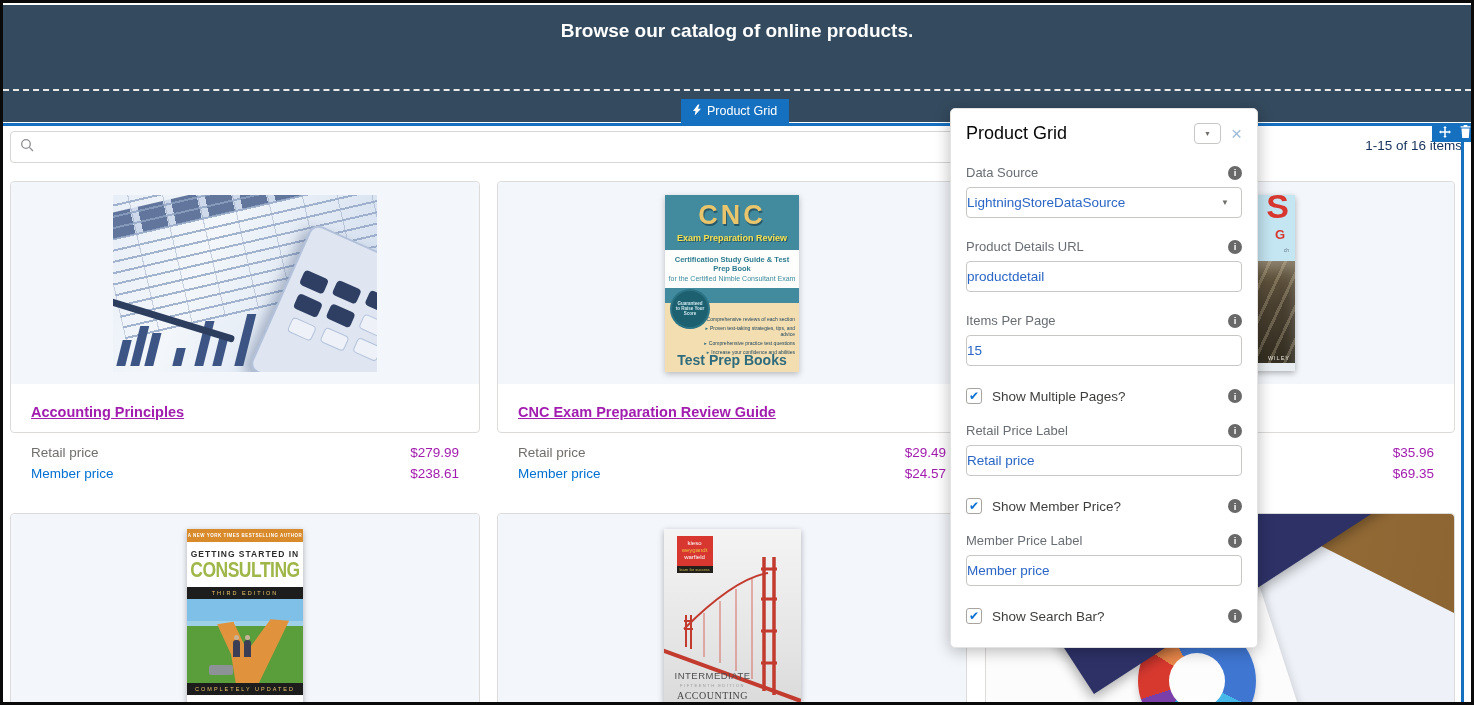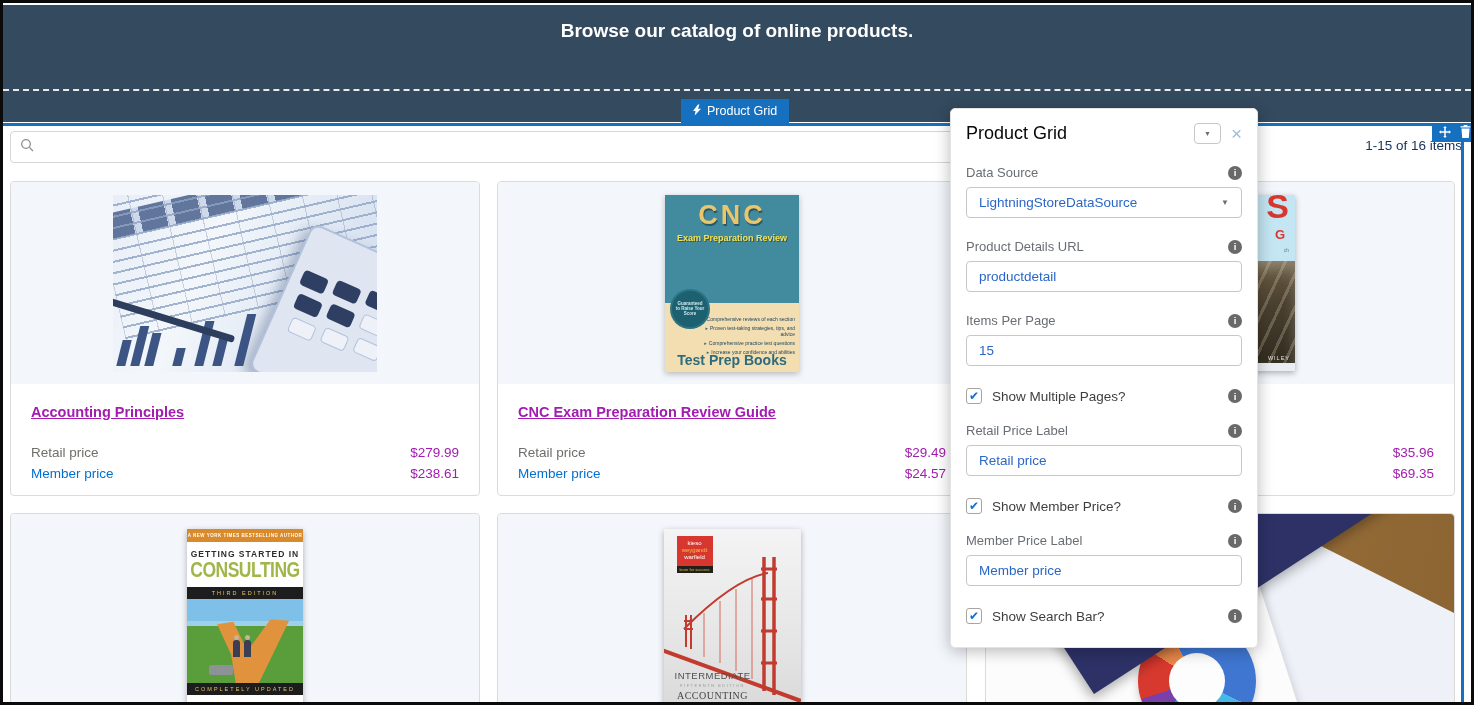--- a/index.html
+++ b/index.html
@@ -27,21 +27,21 @@
                 display:flex; align-items:center; gap:9px; padding-left:7px; z-index:6; }
 
   
   .canvas { position:absolute; left:3px; top:122px; width:1468px; height:580px; background:#fff; z-index:1; overflow:visible; }
 
   .search-box { position:absolute; left:7px; top:9px; width:1235px; height:32px; background:#fff;
                 border:1px solid #d8d6d4; border-radius:4px; display:flex; align-items:center; padding-left:9px; }
   .items-count { position:absolute; right:9px; top:16px; font-size:13.5px; color:#16325c; }
 
   
-  .card { position:absolute; width:470px; height:315px; background:#fff; border:1px solid #dddbda; border-radius:4px; }
+  .card { position:absolute; width:470px; height:252px; background:#fff; border:1px solid #dddbda; border-radius:4px; }
   .r1 { top:59px; } .r2 { top:391px; height:330px; }
   .c1 { left:7px; } .c2 { left:494px; } .c3 { left:982px; }
   .card .imgarea { height:202px; background:#f3f6fb; border-radius:4px 4px 0 0; position:relative;
                    display:flex; align-items:center; justify-content:center; overflow:hidden; }
   .card .info { padding:20px 20px 0; }
   .card .title { font-size:14.5px; font-weight:bold; color:#a21caf; min-height:17px;text-decoration:underline; }
   .card .prices { margin-top:21px; }
   .price-row { display:flex; justify-content:space-between; font-size:13.5px; line-height:21px; }
   .price-row .lab { color:#706e6b; }
   .price-row .lab.link { color:#0070d2; cursor:pointer; }
@@ -155,21 +155,21 @@
   .p-header { display:flex; align-items:center; margin-top:2px; }
   .p-title { flex:1; font-size:18px; color:#080707; }
   .p-collapse { width:27px; height:21px; border:1px solid #c9c7c5; border-radius:4px; background:#fff;
                 display:flex; align-items:center; justify-content:center; font-size:7px; color:#706e6b; cursor:pointer; }
   .p-close { margin-left:10px; font-size:19px; color:#9fbdda; cursor:pointer; line-height:18px; }
   .p-label-row { display:flex; justify-content:space-between; align-items:center; margin-top:21px; }
   .p-label { font-size:13px; color:#696e74; }
   .info-icon { width:14px; height:14px; border-radius:50%; background:#696969; color:#fff; font-size:9.5px;
                font-weight:bold; display:flex; align-items:center; justify-content:center; cursor:pointer; }
   .p-input { margin-top:7px; height:31px; border:1px solid #c9c7c5; border-radius:4px; background:#fff;
-             display:flex; align-items:center; padding:0 12px; font-size:13.5px; color:#2b66c6; position:relative; }
+             display:flex; align-items:center; padding:0 0; font-size:13.5px; color:#2b66c6; position:relative; }
   .p-input .dd { position:absolute; right:12px; font-size:8px; color:#706e6b; }
   .p-check-row { display:flex; align-items:center; margin-top:22px; }
   .cbox { width:16px; height:16px; border:1px solid #a9a4a0; border-radius:3px; background:#fff;
           display:flex; align-items:center; justify-content:center; font-size:12px; color:#0b70d1; cursor:pointer; }
   .p-check-label { margin-left:10px; flex:1; font-size:13.5px; color:#3e3e3c; }
 </style>
 </head>
 <body>
 
 <div id="page">
@@ -258,20 +258,24 @@
           </div>
         </div>
       </div>
     </div>
 
     <div class="card r1 c2">
       <div class="imgarea">
         <div class="cov-cnc">
           <div class="big">CNC</div>
           <div class="sub">Exam Preparation Review</div>
+          <div class="band">
+            <div class="l1">Certification Study Guide &amp; Test Prep Book</div>
+            <div class="l2">for the Certified Nimble Consultant Exam</div>
+          </div>
           <div class="cream"></div>
           <div class="badge">Guaranteed to Raise Your Score</div>
           <div class="bullets">
             <span>Comprehensive reviews of each section</span>
             <span>Proven test-taking strategies, tips, and advice</span>
             <span>Comprehensive practice test questions</span>
             <span>Increase your confidence and abilities</span>
           </div>
           <div class="foot">Test Prep Books</div>
         </div>

